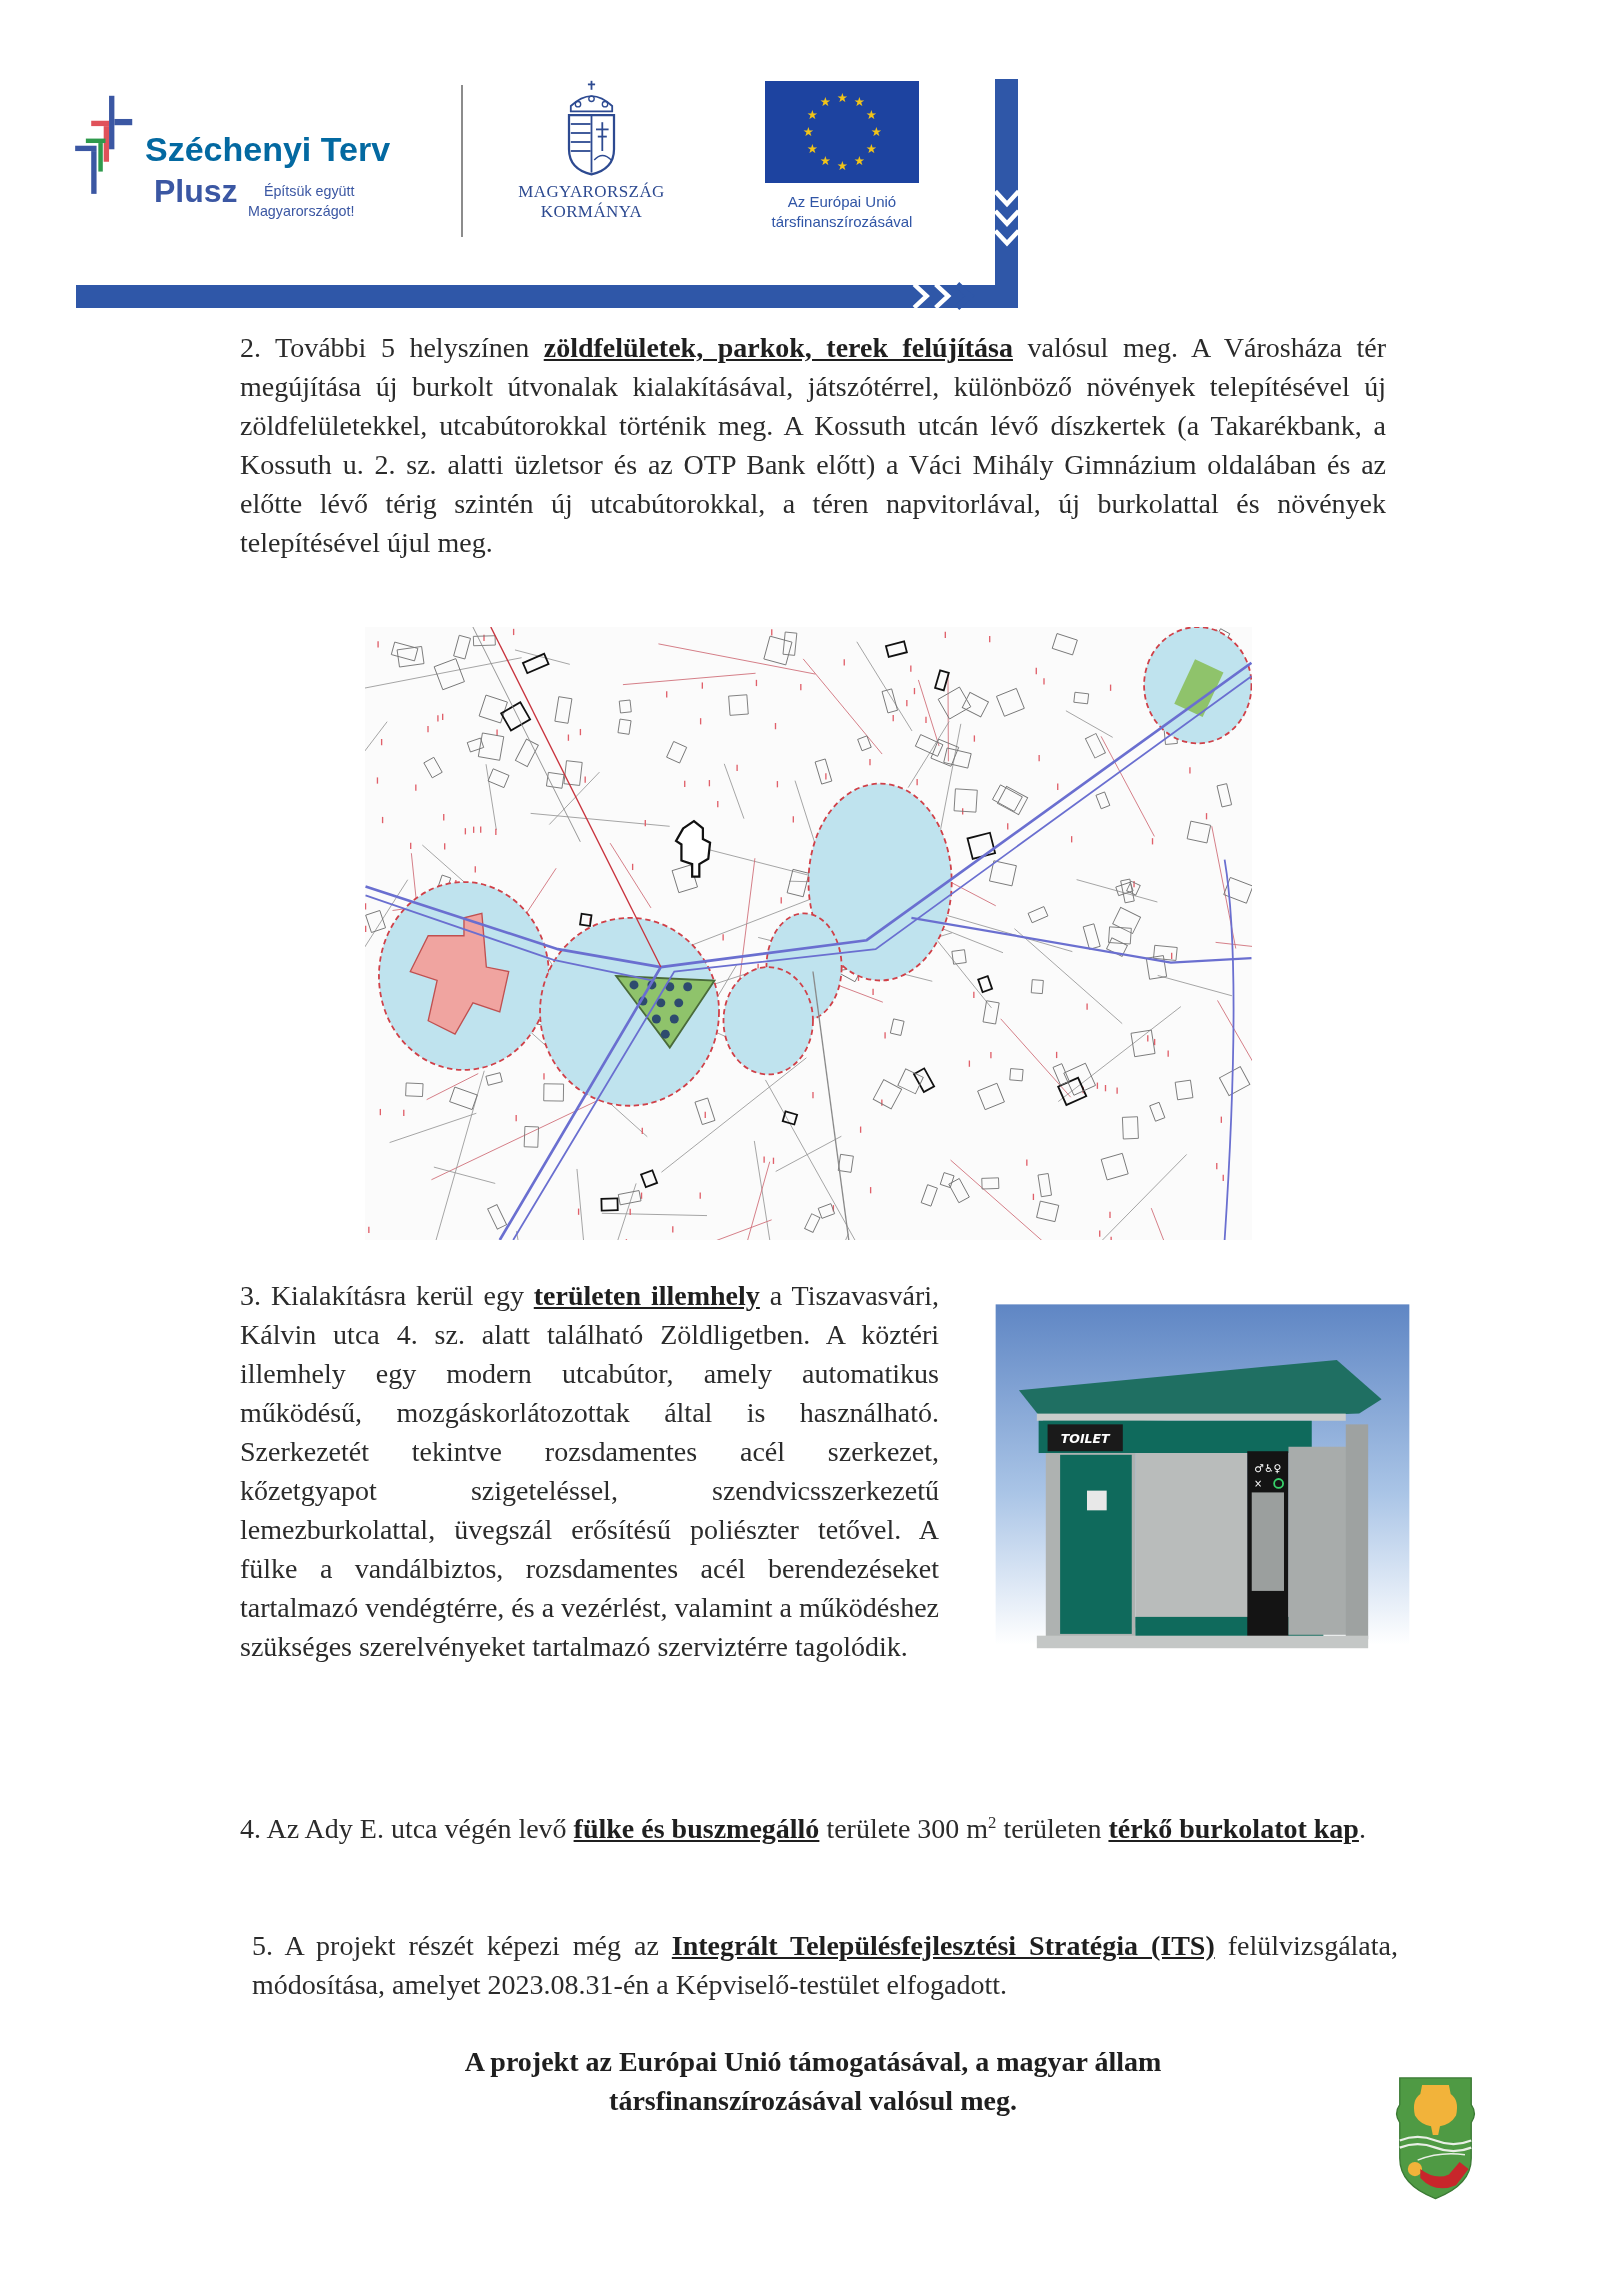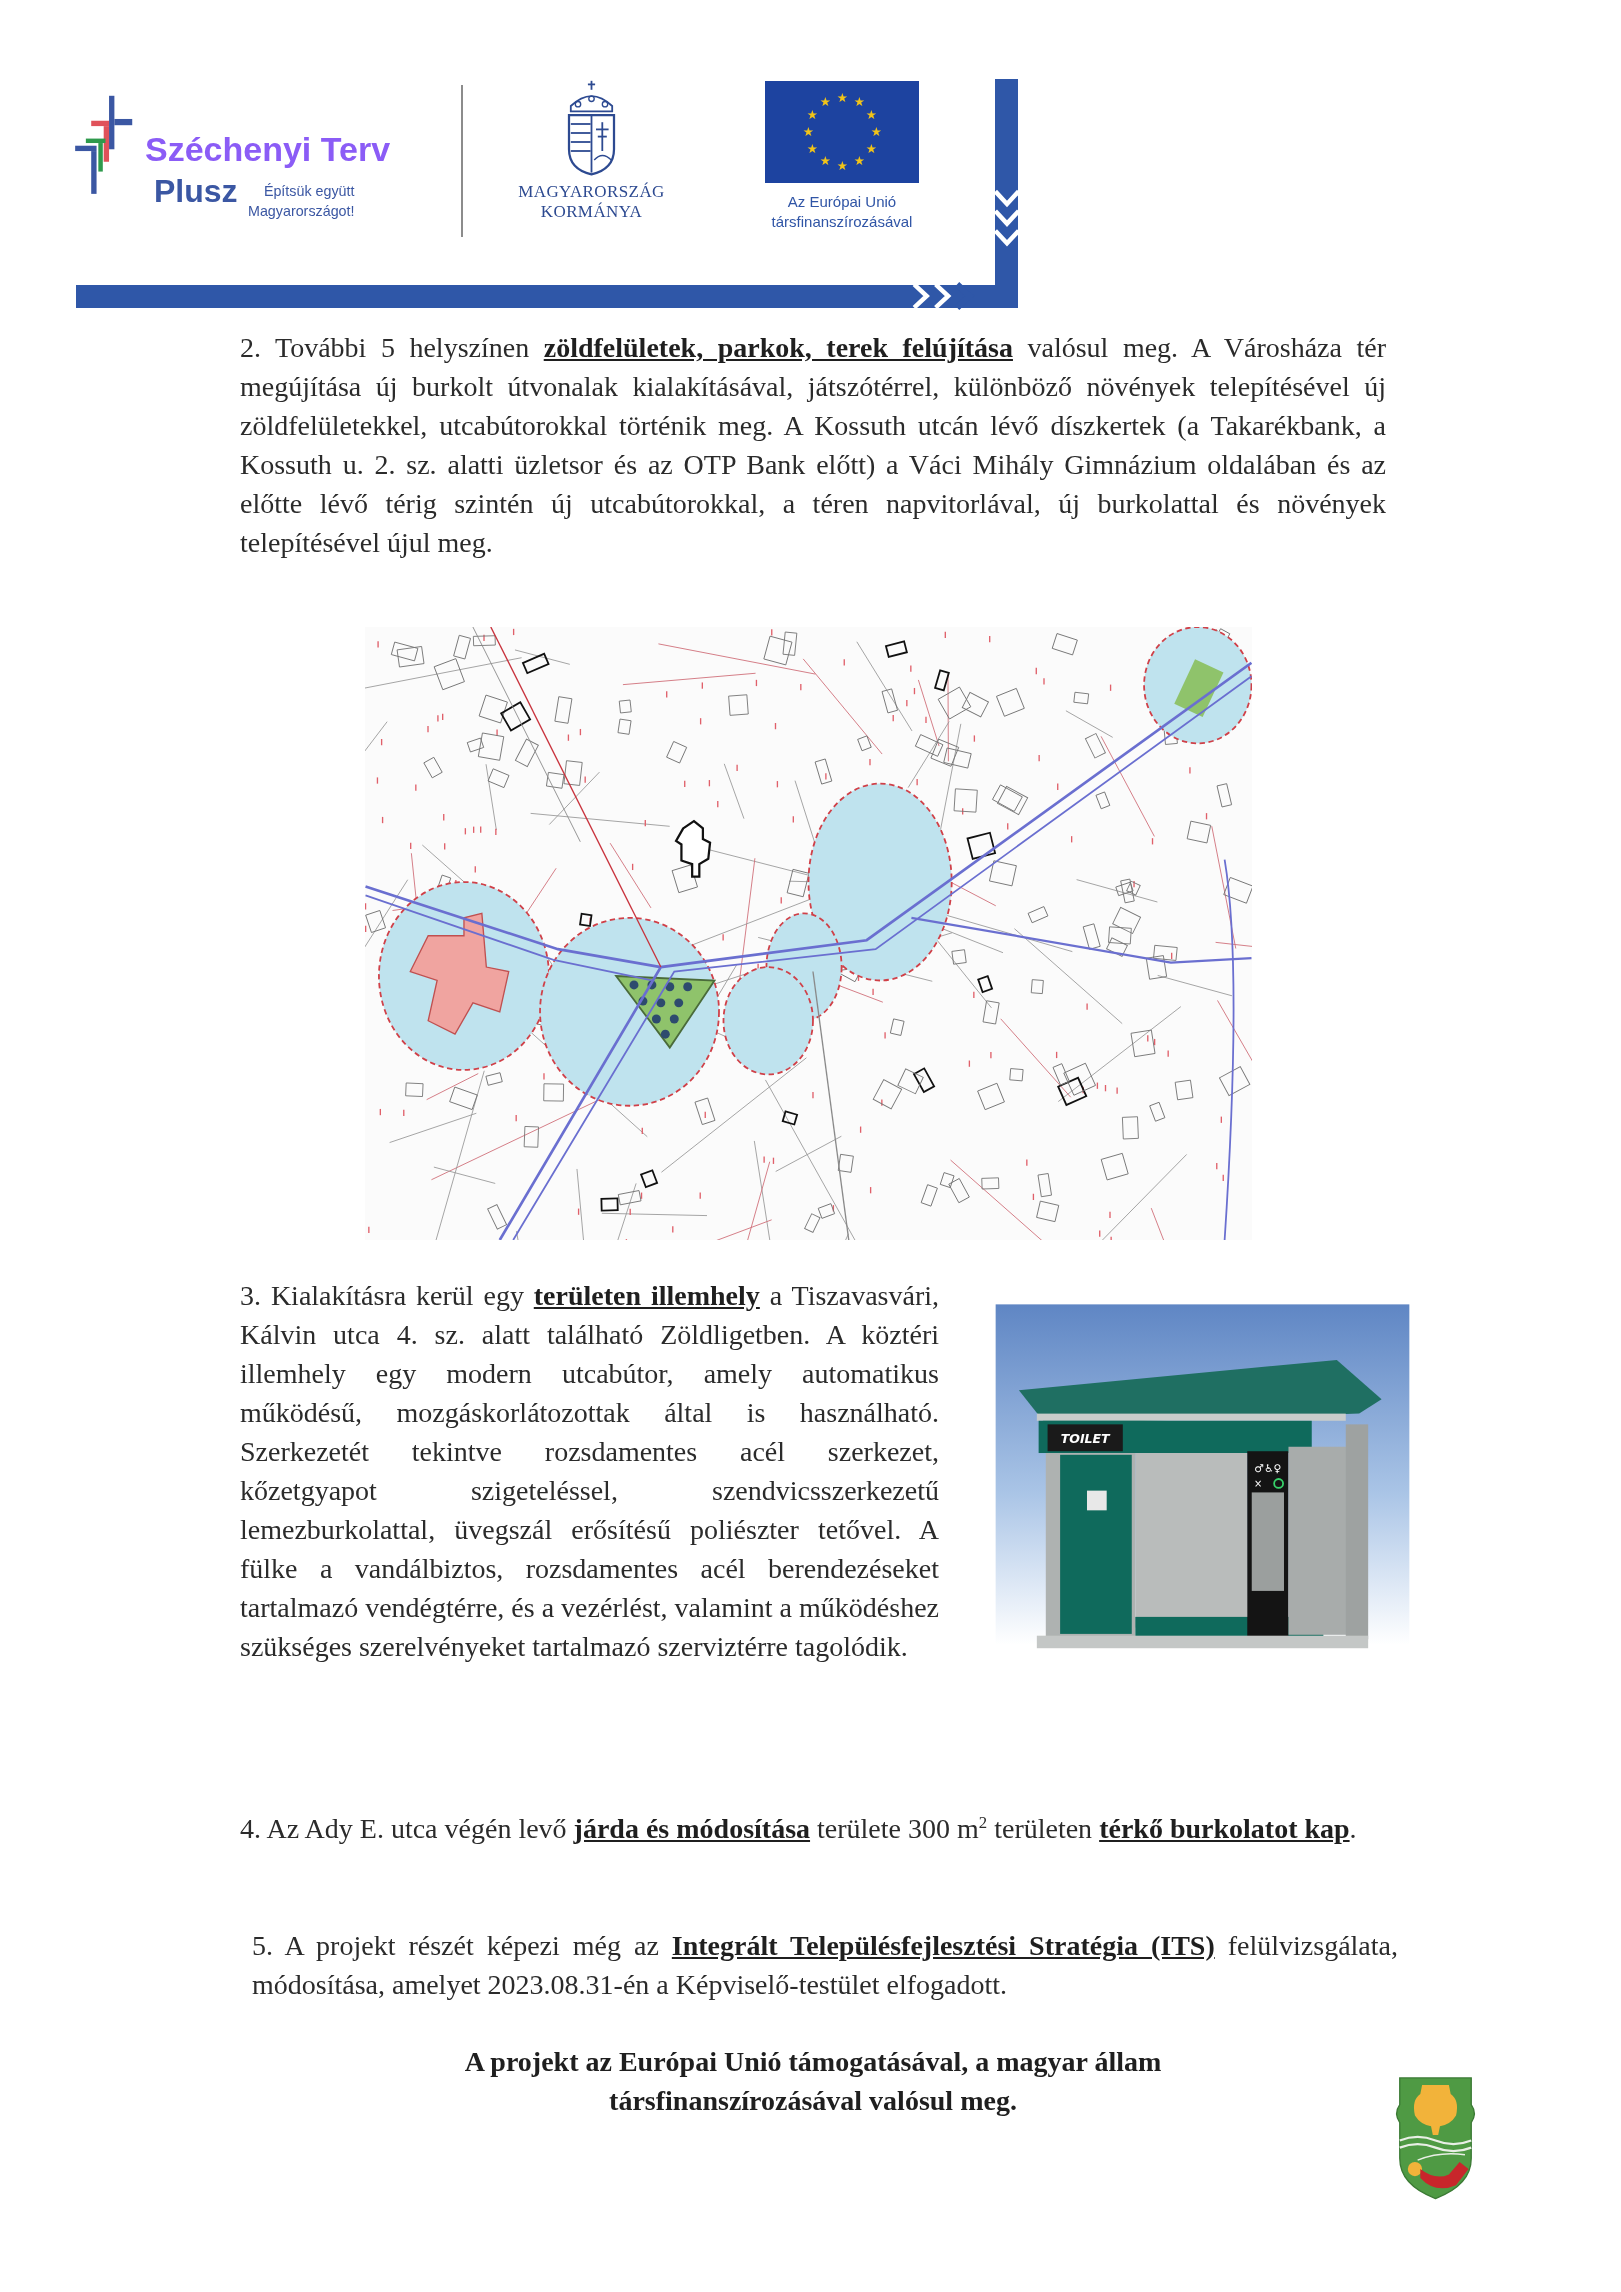--- a/index.html
+++ b/index.html
@@ -4,21 +4,21 @@
 <style>
   html, body { margin: 0; padding: 0; background: #ffffff; }
   body { width: 1621px; height: 2293px; position: relative; overflow: hidden;
          font-family: "Liberation Serif", "DejaVu Serif", serif; color: #2a2a2a; }
 
   
   #header { position: absolute; left: 0; top: 0; width: 1621px; height: 322px; }
   .szt-logo { position: absolute; left: 64px; top: 94px; width: 376px; height: 152px; }
   .szt-cross { position: absolute; left: 9px; top: 0; width: 81px; height: 107px; }
   .szt-title { position: absolute; left: 81px; top: 36px; font-family: "Liberation Sans", "DejaVu Sans", sans-serif;
-               font-weight: bold; color: #8b5cf6; font-size: 34px; line-height: 39px; white-space: nowrap; }
+               font-weight: bold; color: #0369a1; font-size: 34px; line-height: 39px; white-space: nowrap; }
   .szt-plusz { position: absolute; left: 90px; top: 79px; font-family: "Liberation Sans", "DejaVu Sans", sans-serif;
                font-weight: bold; color: #3b57a3; font-size: 32px; }
   .szt-slogan { position: absolute; left: 184px; top: 88px; font-family: "Liberation Sans", "DejaVu Sans", sans-serif;
                 font-size: 14.3px; color: #3b57a3; line-height: 19.7px; text-align: right; }
   .vdivider { position: absolute; left: 461px; top: 85px; width: 1.8px; height: 152px; background: #8c8c8c; }
 
   .gov { position: absolute; left: 502px; top: 79px; width: 179px; height: 170px; text-align: center; }
   .gov-crest { width: 63px; height: 99px; margin: 0 auto; display: block; }
   .gov-text { font-family: "Liberation Serif", "DejaVu Serif", serif; color: #2d4a91; font-size: 17px;
               line-height: 19.7px; letter-spacing: 0.4px; margin-top: 4px; }
@@ -558,21 +558,21 @@
     <rect x="300" y="216" width="36" height="110" fill="#9b9f9e"></rect>
     <rect x="341" y="165" width="70" height="210" fill="#a8acab"></rect>
     <rect x="405" y="140" width="25" height="240" fill="#9ea2a1"></rect>
     <rect x="60" y="376" width="370" height="14" fill="#c4c7c6"></rect>
   </g>
 </svg>
 
 <div class="para" id="p4">
   <span>4.</span>
   <span>Az Ady E. utca végén levő</span>
-  <b>járda és módosítása</b>
+  <b>fülke és buszmegálló</b>
   <span>területe 300 m</span><sup>2</sup>
   <span>területen</span>
   <b>térkő burkolatot kap</b><span>.</span>
 </div>
 
 <div class="para" id="p5">
   <span>5.</span>
   <span>A projekt részét képezi még az</span>
   <b>Integrált Településfejlesztési Stratégia (ITS)</b>
   <span>felülvizsgálata, módosítása, amelyet 2023.08.31-én a Képviselő-testület elfogadott.</span>

